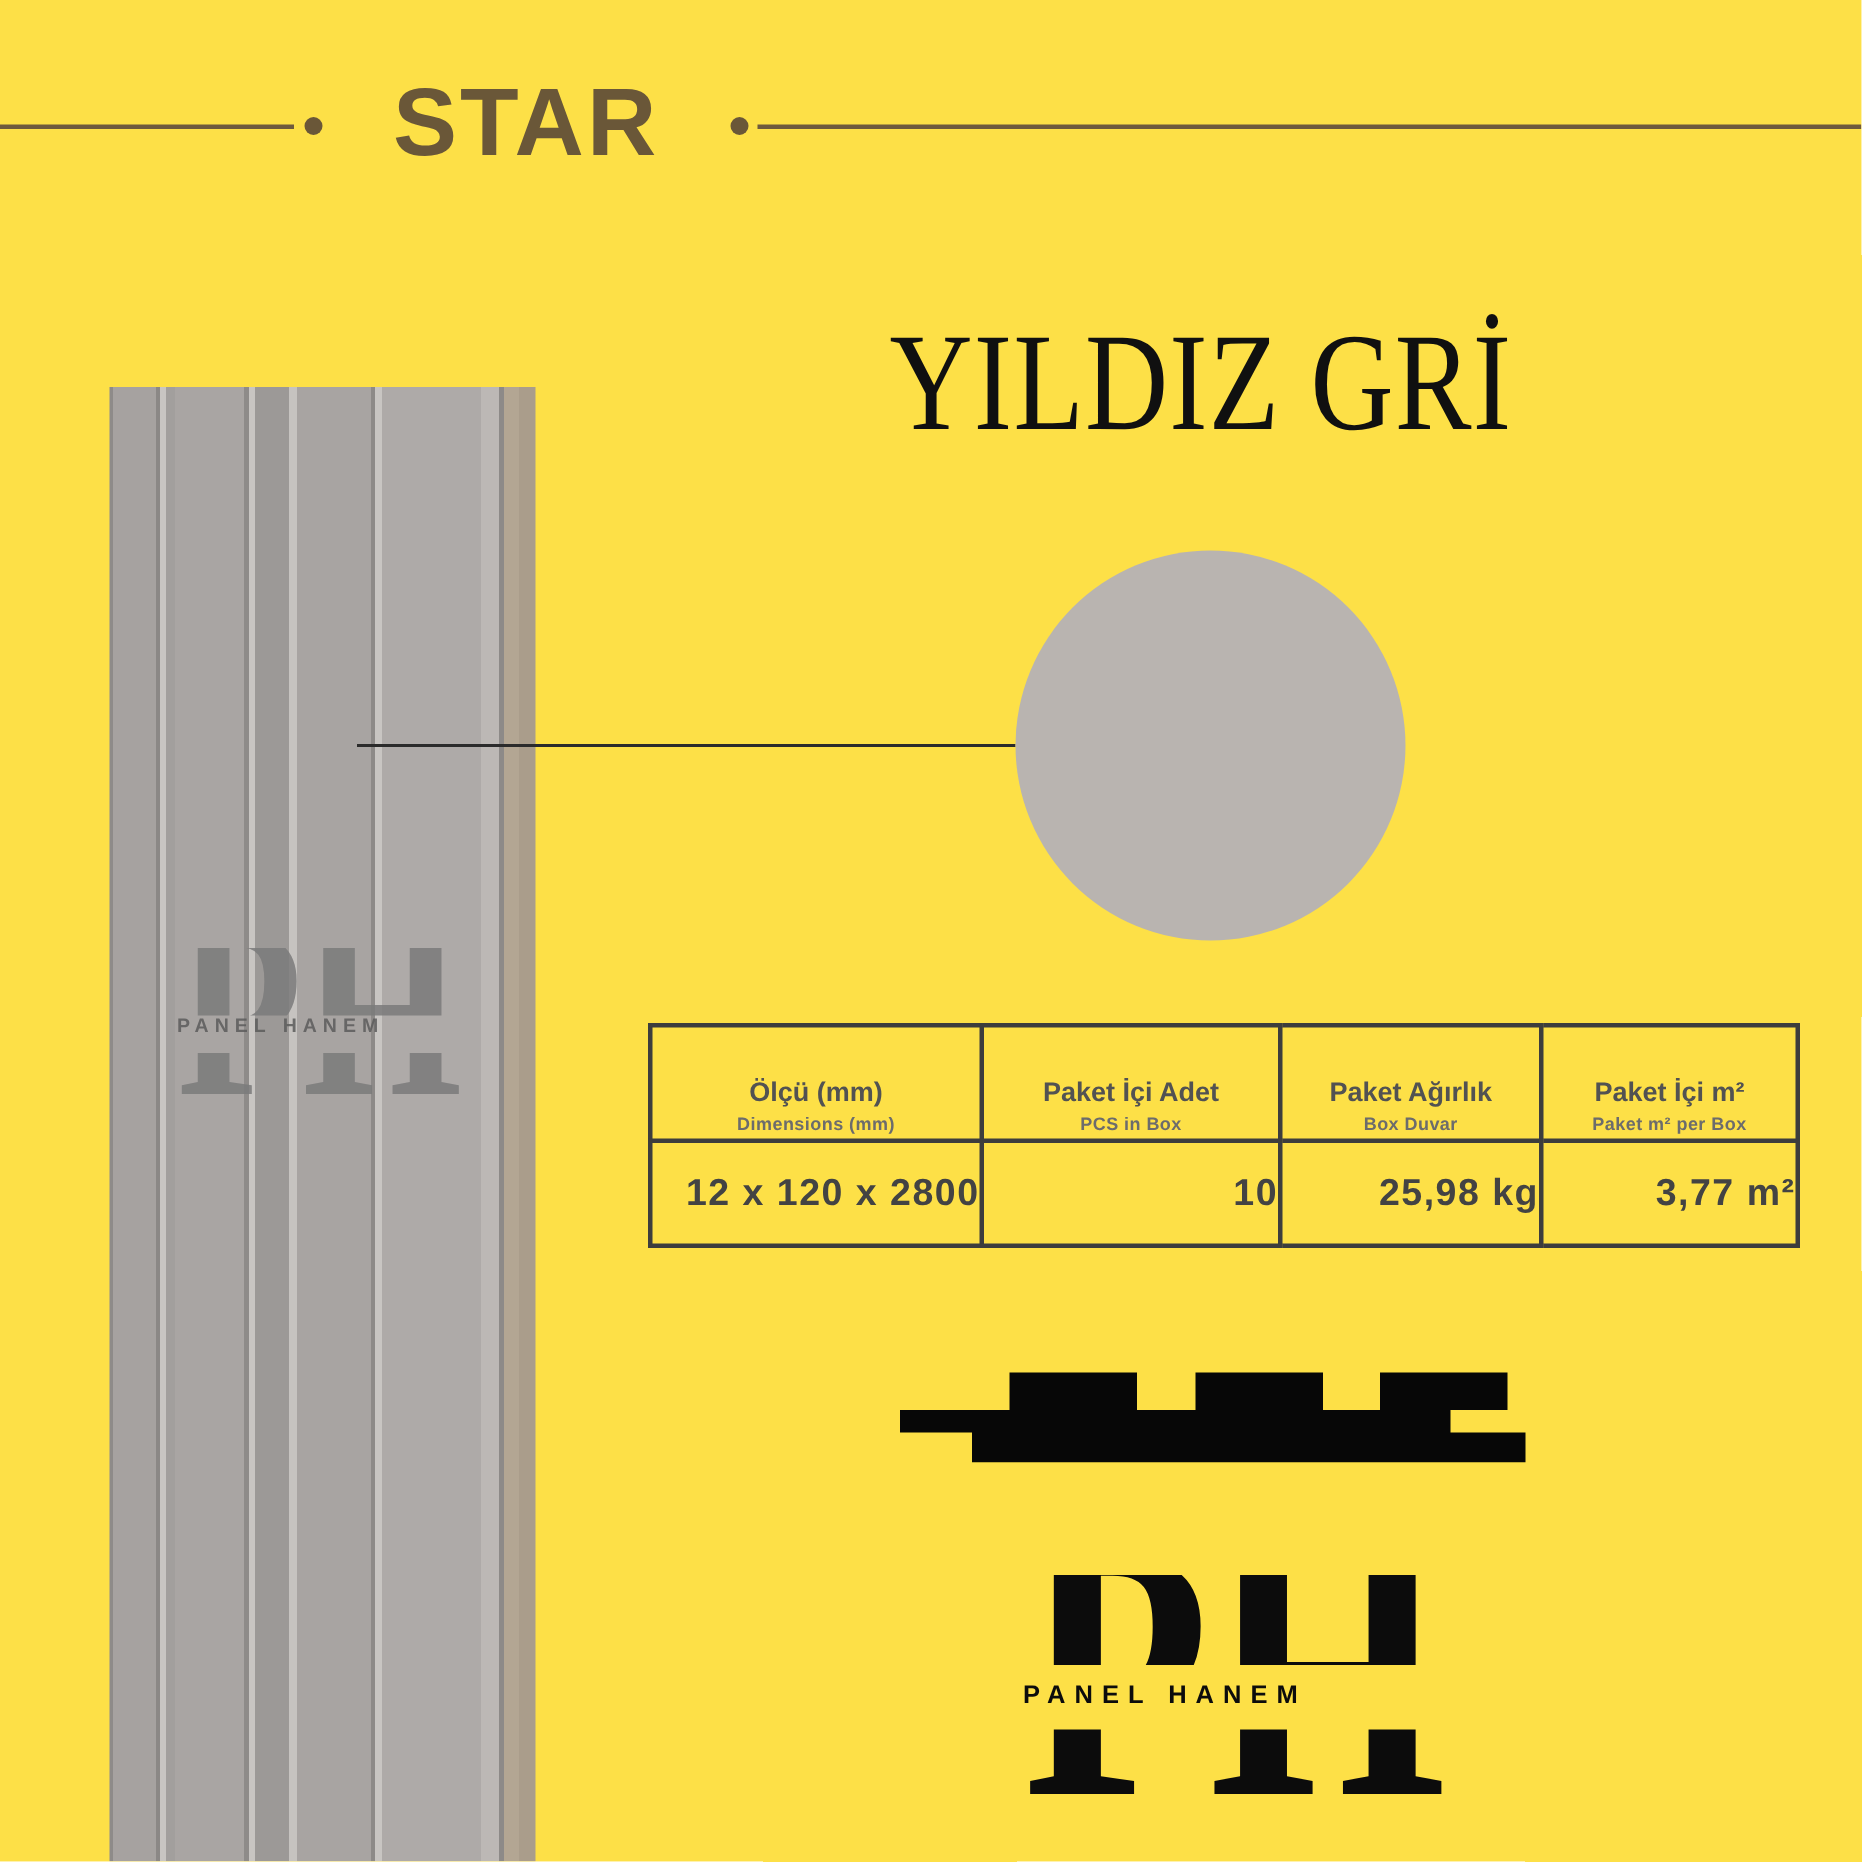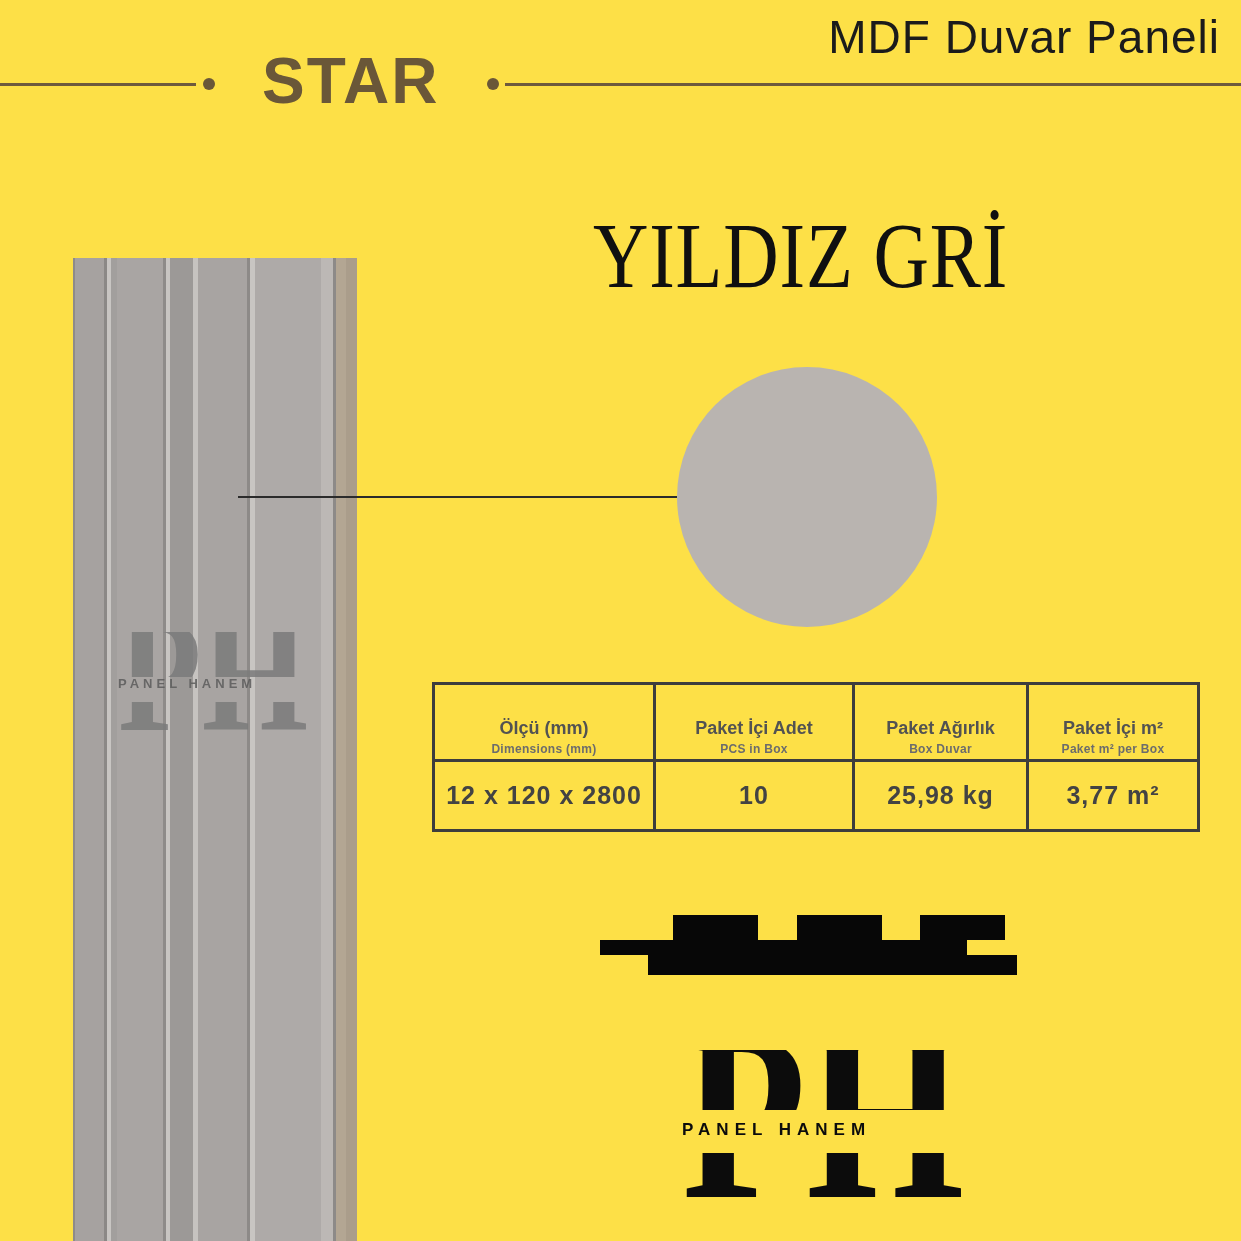--- a/index.html
+++ b/index.html
@@ -83,37 +83,36 @@
   #color-swatch{position:absolute;left:677px;top:367px;width:260px;height:260px;border-radius:50%;background:#b9b4b0;}
   
   #specs-table{
     position:absolute;left:432px;top:682px;width:765px;
     border-collapse:collapse;table-layout:fixed;
   }
   #specs-table th,#specs-table td{
     border:3px solid #3d3d3d;text-align:center;vertical-align:middle;padding:0;
   }
   #specs-table th{height:67px;font-weight:400;}
-  #specs-table td{height:67px;font-size:25px;font-weight:700;color:#434343;letter-spacing:1px;}
+  #specs-table td{height:67px;font-size:25px;font-weight:700;color:#434343;letter-spacing:1px;text-align:right;}
   .col-title{display:block;font-size:18px;font-weight:700;color:#525252;line-height:22px;padding-top:2px;margin-top:30px;}
   .col-subtitle{display:block;font-size:12px;font-weight:700;color:#6c6c6c;line-height:20px;letter-spacing:0.3px;}
   
   #profile-svg{position:absolute;left:598px;top:913px;width:421px;height:62px;}
 </style>
 </head>
 <body>
 
 <div id="canvas">
 
   <div id="rule-left" class="rule"></div>
   <div id="dot-left" class="rule-dot"></div>
   <div id="series-name">STAR</div>
   <div id="dot-right" class="rule-dot"></div>
   <div id="rule-right" class="rule"></div>
-  <div id="product-type">MDF Duvar Paneli</div>
 
   <div id="panel-photo"></div>
 
   <div id="watermark" class="ph-logo">
     <div class="ph-half half-top">
       <span class="ph-letters">PH</span>
     </div>
     <div class="brand-name">PANEL HANEM</div>
     <div class="ph-half half-bottom">
       <span class="ph-letters">PH</span>

